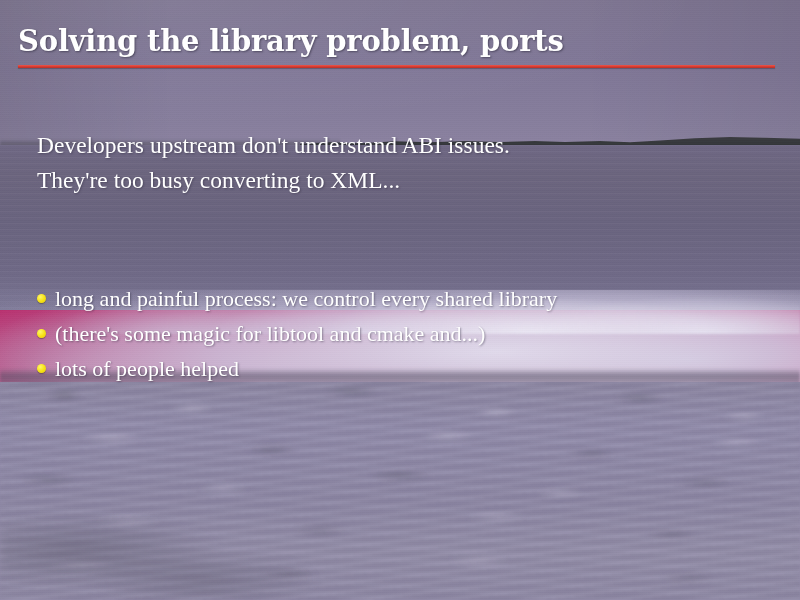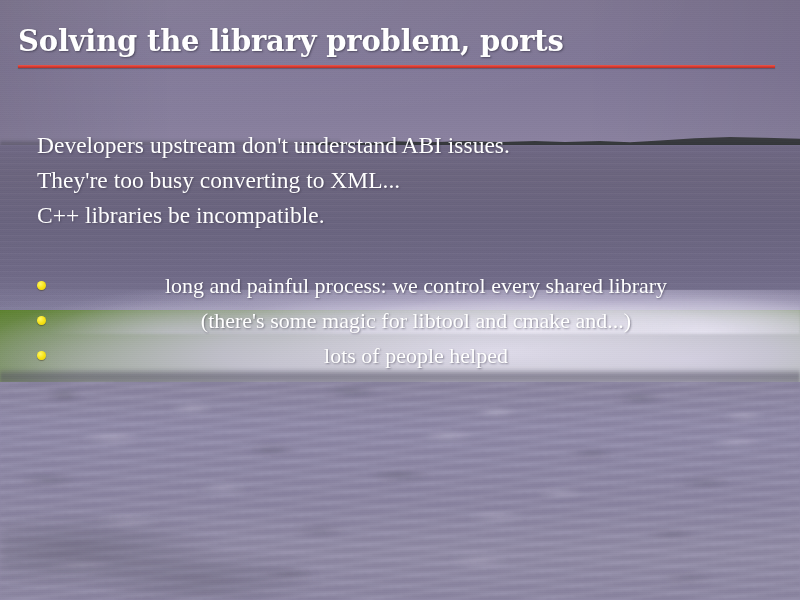--- a/index.html
+++ b/index.html
@@ -7,21 +7,21 @@
     margin: 0;
     padding: 0;
     background: #000;
   }
   #slide {
     position: relative;
     width: 800px;
     height: 600px;
     overflow: hidden;
     font-family: "Liberation Serif", "DejaVu Serif", serif;
-    background: #4d7c0f;
+    background: #be185d;
   }
 
   
   .bg {
     position: absolute;
     inset: 0;
     z-index: 0;
   }
   
   .sky {
@@ -213,26 +213,25 @@
     line-height: 35px;
     color: #ffffff;
     white-space: nowrap;
     text-shadow: 1px 1px 2px rgba(45,40,60,.45);
     margin-left: 20px;
   }
 
   .bullets {
     position: absolute;
     left: 37px;
-    top: 268px;
+    top: 281px;
     width: 740px;
     list-style: none;
     margin: 0;
     padding: 0;
-    text-align: center;
   }
   .bullet-item {
     position: relative;
     font-size: 22px;
     line-height: 35px;
     color: #ffffff;
     padding-left: 18px;
     white-space: nowrap;
     text-shadow: 1px 1px 2px rgba(45,40,60,.45);
   }
@@ -271,21 +270,20 @@
 
   <div class="content">
 
     <div class="slide-title">Solving the library problem, ports</div>
 
     <div class="title-rule"></div>
 
     <div class="body">
       <div class="para-line">Developers upstream don't understand ABI issues.</div>
       <div class="para-line">They're too busy converting to XML...</div>
-      <div class="para-line">C++ libraries be incompatible.</div>
     </div>
 
     <ul class="bullets">
       <li class="bullet-item">
         <span class="bullet-dot"></span>
         <span>long and painful process: we control every shared library</span>
       </li>
       <li class="bullet-item">
         <span class="bullet-dot"></span>
         <span>(there's some magic for libtool and cmake and...)</span>

